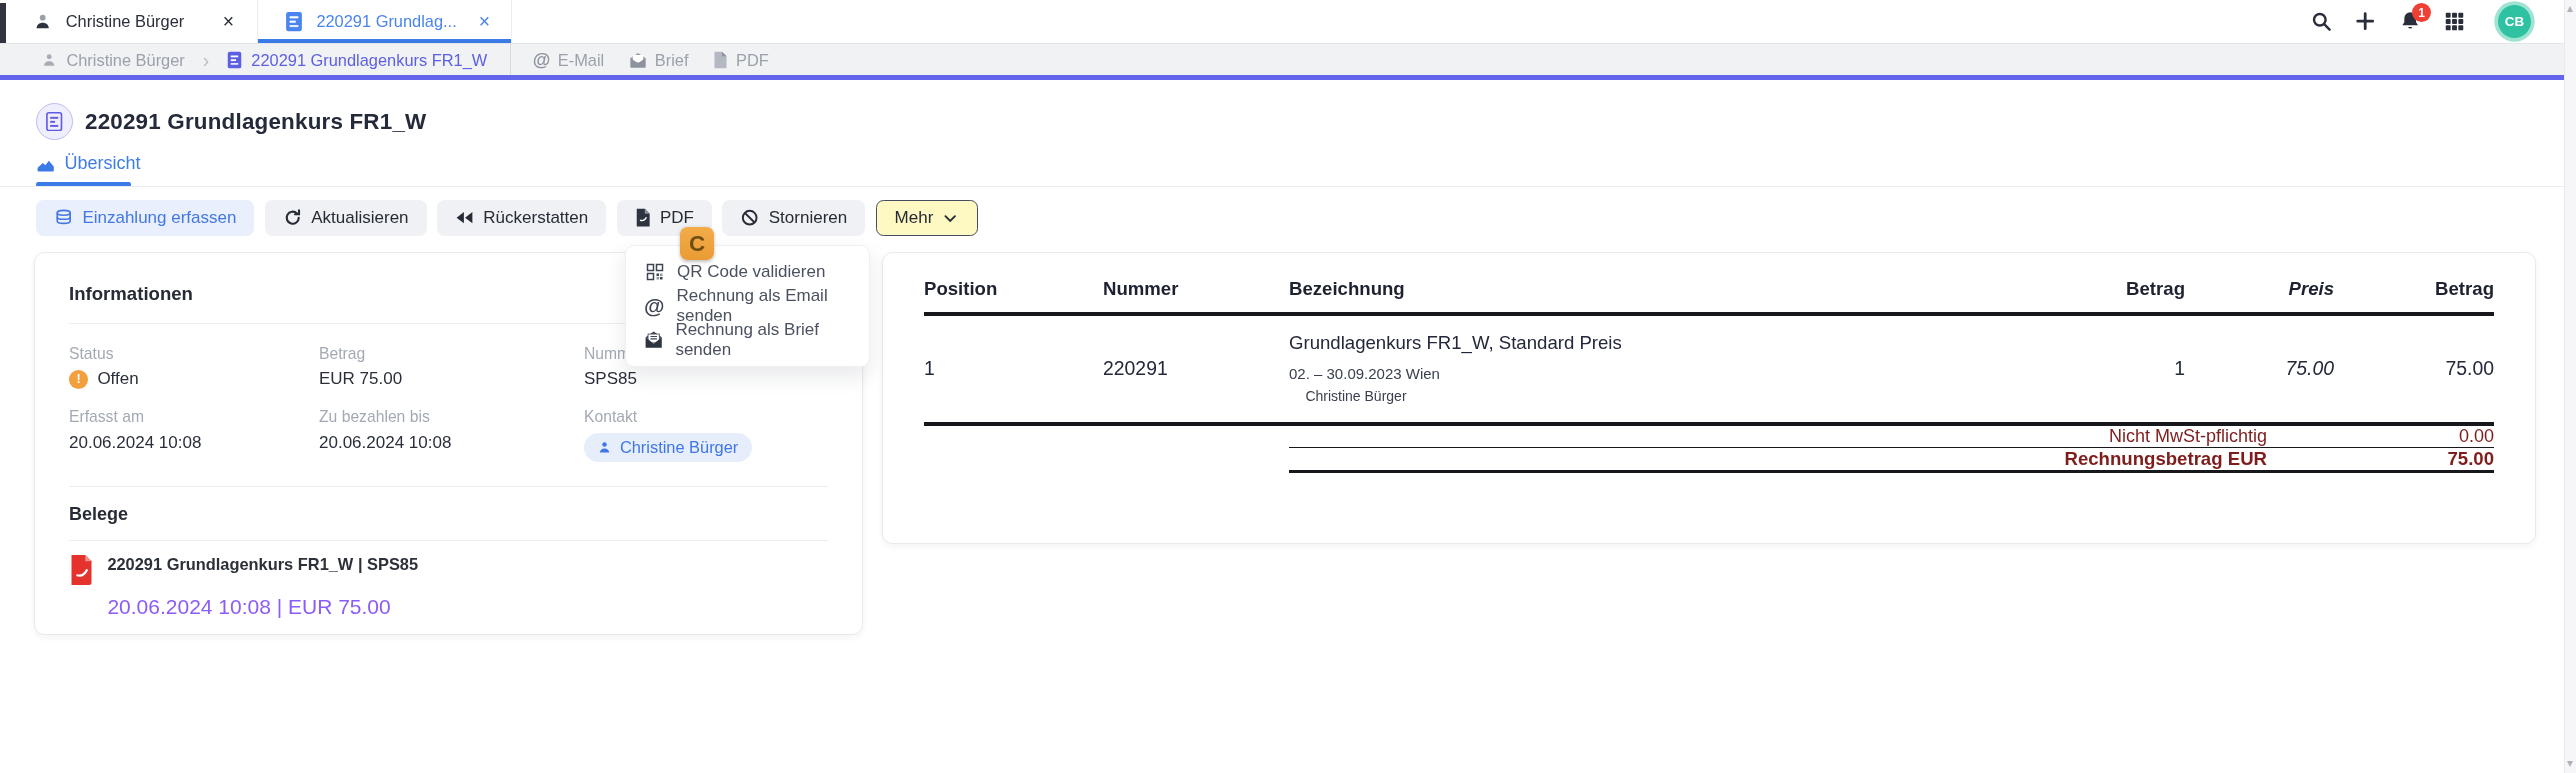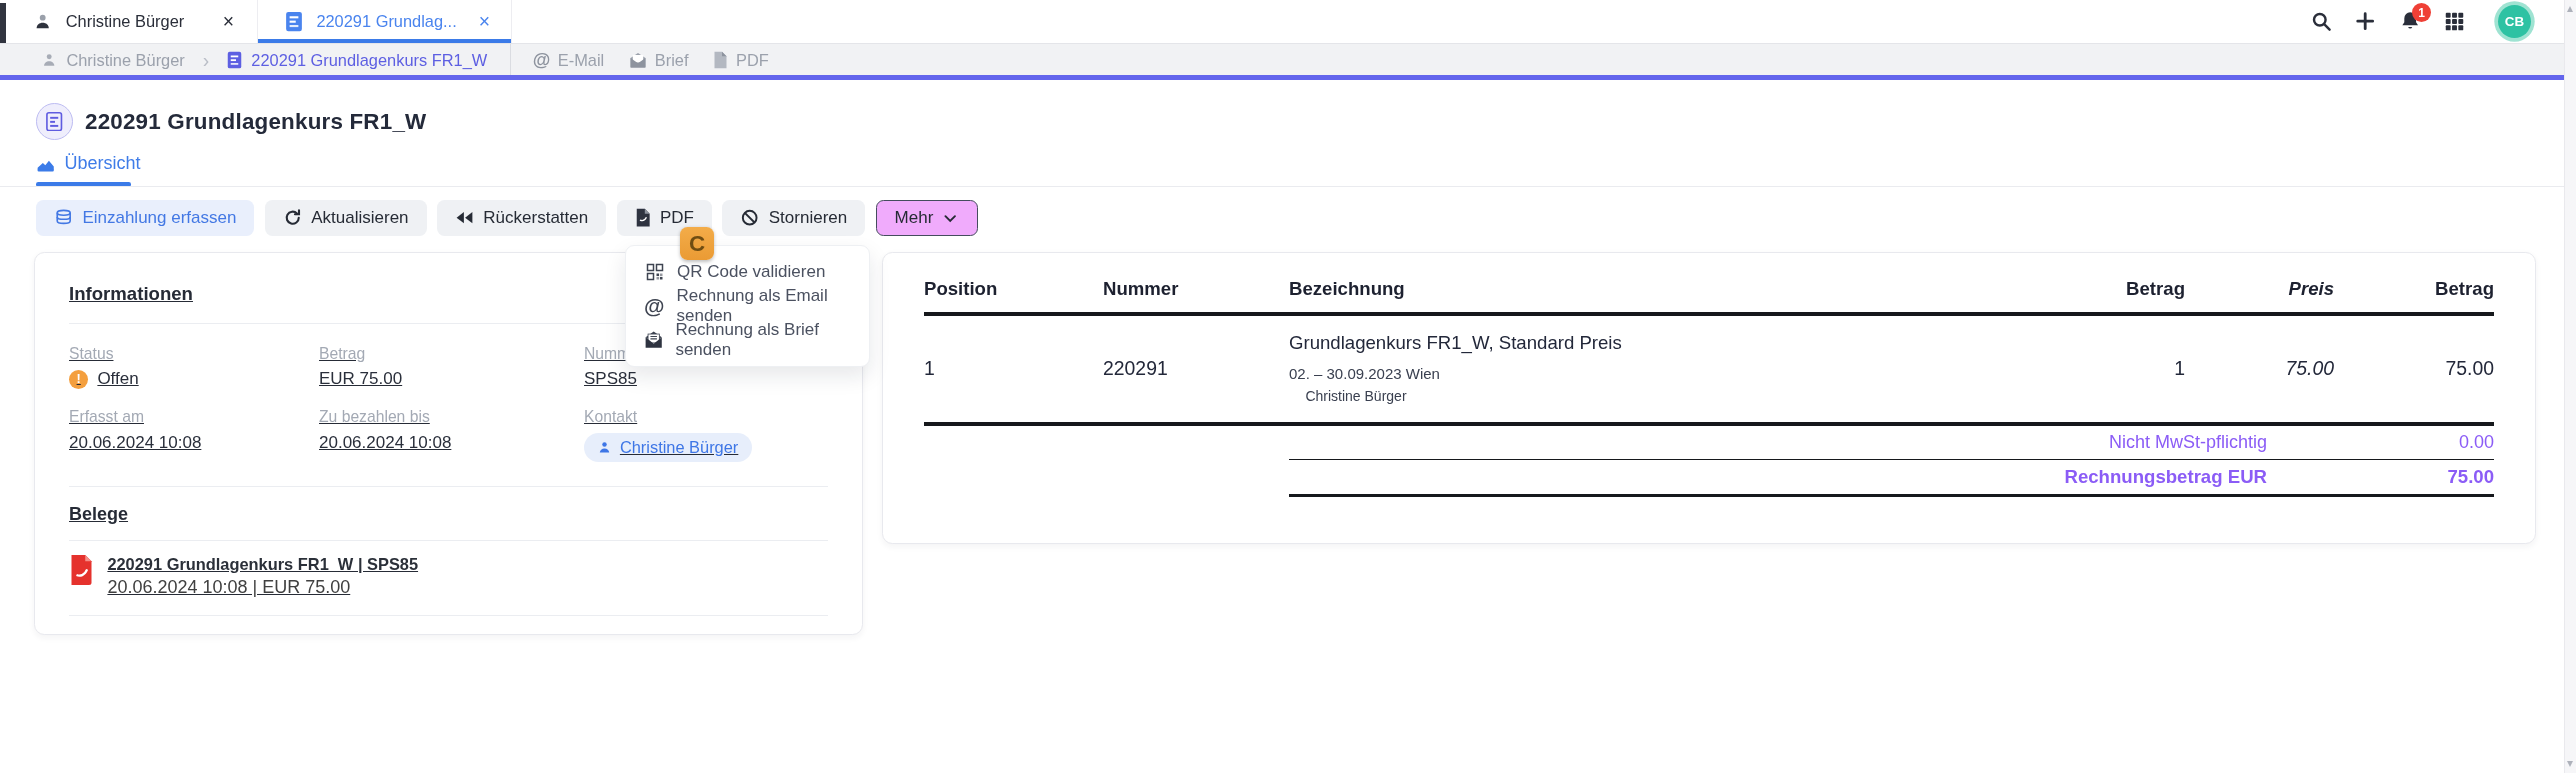--- a/index.html
+++ b/index.html
@@ -44,50 +44,50 @@
   .page-title { font-size:22.4px; font-weight:600; color:#242a3a; letter-spacing:0.2px; }
 
   .section-tab { position:absolute; left:36px; top:153px; display:flex; align-items:center; gap:9px; font-size:18px; color:#3f7ce8; cursor:pointer; }
   .tab-underline { position:absolute; left:36px; top:182px; width:95px; height:4.5px; border-radius:2.2px; background:#3b7be8; }
   .tabs-border { position:absolute; left:0; top:186px; width:2576px; height:0.7px; background:#eaebef; }
 
   
   .toolbar { position:absolute; left:36px; top:200px; display:flex; gap:10.4px; }
   .btn { height:36px; display:inline-flex; align-items:center; gap:9px; padding:0 18px; border-radius:7.5px; background:#eff1f4; color:#262b35; font-size:17px; cursor:pointer; white-space:nowrap; }
   .btn.primary { background:#e9effc; color:#4378e4; }
-  .btn.outline { background:#f0abfc; border:1.5px solid #454c5e; }
+  .btn.outline { background:#fef9c3; border:1.5px solid #454c5e; }
 
   
   .card { position:absolute; background:#fff; border:0.7px solid #e8e9ee; border-radius:10.4px; box-shadow:0 2.2px 6px rgba(30,35,60,.05); overflow:hidden; }
-  .info-card { left:34px; top:252px; width:829px; height:383px; padding:0 34px;text-decoration:underline; }
+  .info-card { left:34px; top:252px; width:829px; height:383px; padding:0 34px; }
   .card-h { font-size:18.6px; font-weight:600; color:#262b36; }
   .hr { height:0.7px; background:#ebedf1; }
 
   .info-grid { display:grid; grid-template-columns:250px 265px 1fr; row-gap:19px; margin-top:21px; }
   .f-label { font-size:15.7px; color:#a3a9b4; margin-bottom:6.7px; }
   .f-value { font-size:17px; color:#2a2f3b; display:flex; align-items:center; gap:9px; }
   .status-dot { width:19.4px; height:19.4px; border-radius:50%; background:#f49f3e; color:#fff; font-size:12.7px; font-weight:bold; display:flex; align-items:center; justify-content:center; }
   .pill { display:inline-flex; align-items:center; gap:7.5px; background:#e7eefb; border-radius:745px; padding:5.2px 13.4px; color:#3e76e6; font-size:16.4px; font-weight:500; cursor:pointer; }
 
   .doc-item { display:flex; align-items:flex-start; gap:13.4px; cursor:pointer; }
   .doc-title { font-size:16.4px; font-weight:600; color:#2b3039; }
-  .doc-sub { font-size:18px; color:#404040; margin-top:3px; }
+  .doc-sub { font-size:21px; color:#8b5cf6; margin-top:21px; }
 
   
   .table-card { left:882px; top:252px; width:1654px; height:292px; padding:0 41px; }
   .tr { display:flex; align-items:center; }
   .c-pos { width:179px; } .c-num { width:186px; } .c-bez { flex:1; }
   .c-anz { width:149px; text-align:right; } .c-preis { width:149px; text-align:right;font-style:italic; } .c-betr { width:160px; text-align:right; }
   .thead { padding:25px 0 12px; border-bottom:4.5px solid #16181c; font-size:18.6px; font-weight:bold; color:#1d2130; }
   .trow { padding:16.4px 0 18px; border-bottom:4.5px solid #16181c; font-size:19.4px; color:#23283a; align-items:center; }
   .bez-title { font-size:18.6px; color:#23283a; }
   .bez-detail { font-size:15px; color:#3a4050; margin-top:10.4px; }
   .bez-person { font-size:14px; color:#3a4050; margin-top:6.7px; margin-left:16.4px; }
   .summary { margin-left:365px; }
-  .sumrow { display:flex; align-items:center; padding:6px 0; font-size:18px; color:#8b5cf6; border-bottom:1.5px solid #16181c; }
+  .sumrow { display:flex; align-items:center; padding:0 0; font-size:18px; color:#7f1d1d; border-bottom:1.5px solid #16181c; }
   .sumrow .slabel { flex:1; text-align:right; padding-right:67px; }
   .sumrow .sval { width:160px; text-align:right; }
   .sumrow.total { font-weight:bold; font-size:18.6px; border-bottom:3.7px solid #16181c; }
 
   
   .dropdown { position:absolute; left:625px; top:245px; width:245px; background:#fff; border:0.7px solid #eef0f3; border-radius:9px; box-shadow:0 9px 21px rgba(20,25,50,.10); padding:9px 0; z-index:5; }
   .dd-item { height:34px; display:flex; align-items:center; gap:12px; padding:0 18px; font-size:17px; color:#4b5160; cursor:pointer; }
   .dd-ico { width:21px; display:flex; justify-content:center; color:#3e4451; }
 
   .mark-c { position:absolute; left:680px; top:227px; width:34px; height:33px; border-radius:7.5px; background:linear-gradient(#f3ac49,#ea9b34); color:#6f4d12; font-size:22.4px; font-weight:bold; display:flex; align-items:center; justify-content:center; box-shadow:0 1.5px 3.7px rgba(0,0,0,.25); z-index:6; }

